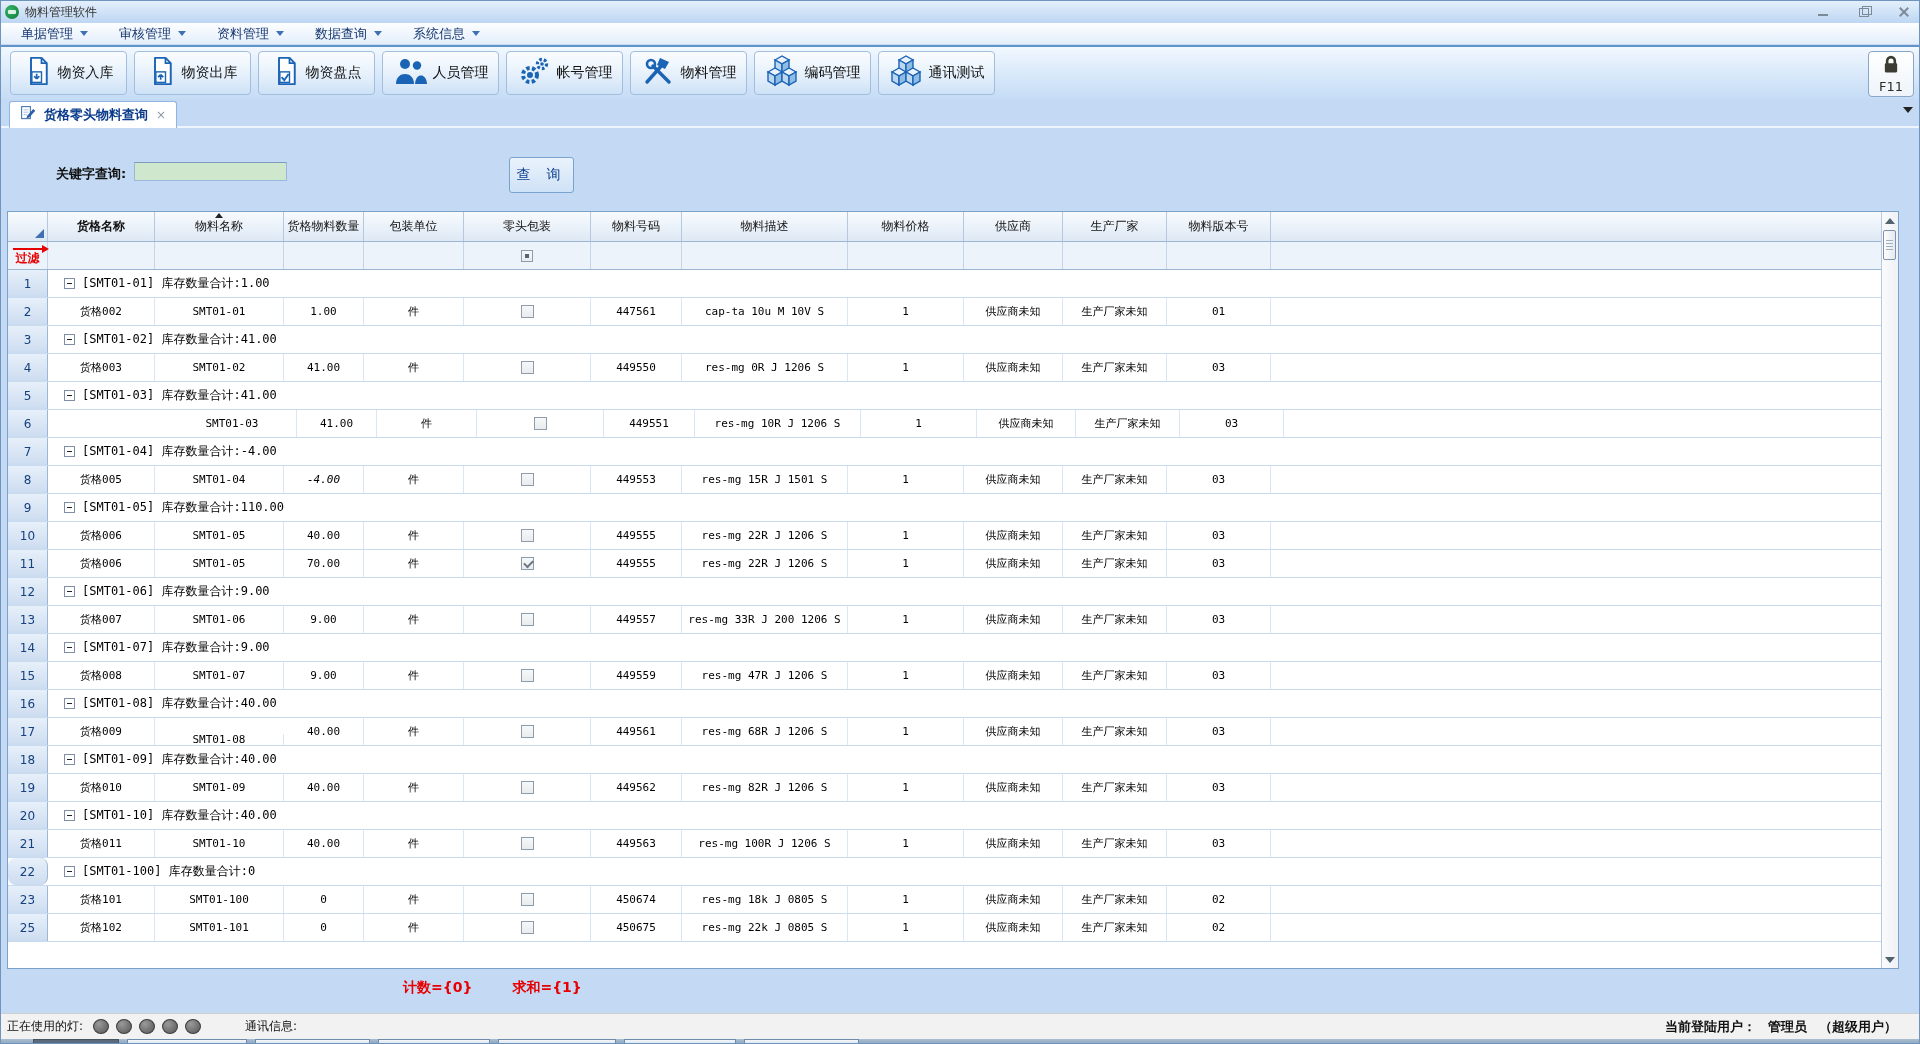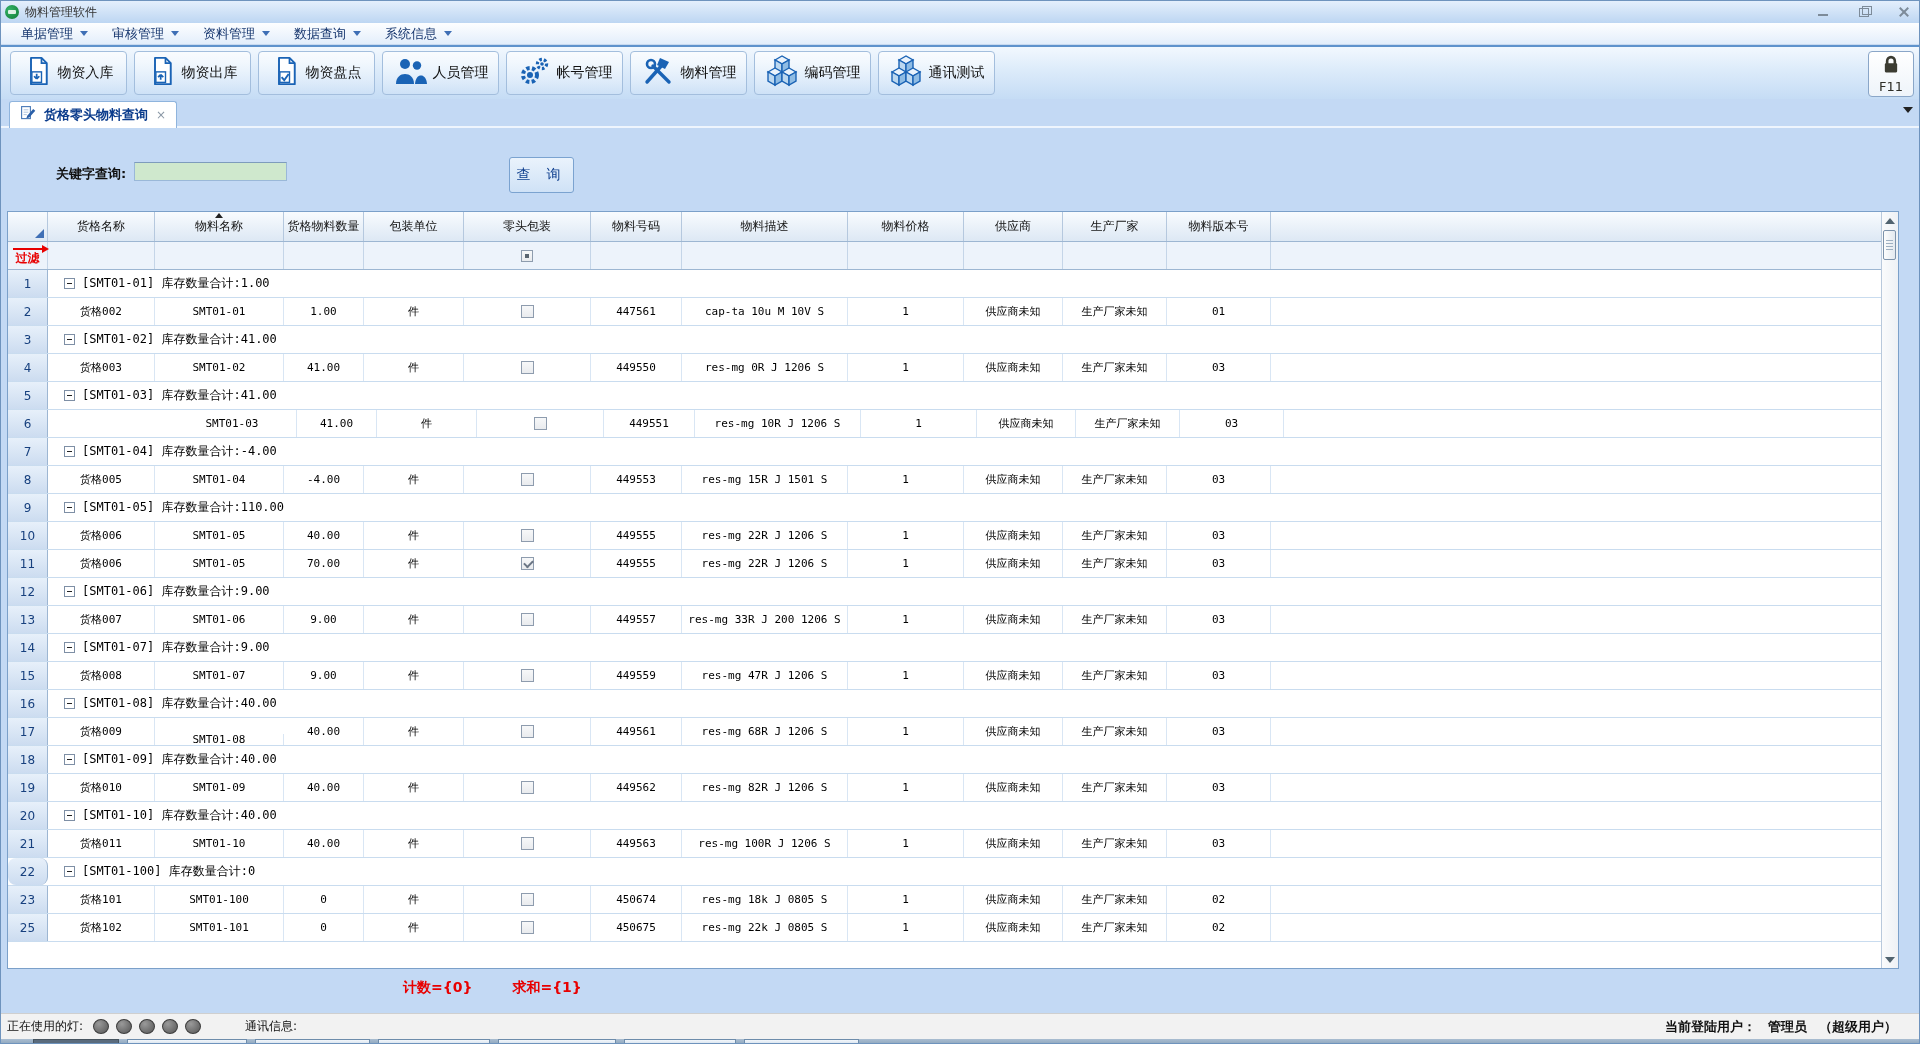--- a/index.html
+++ b/index.html
@@ -17,21 +17,21 @@
   .win-controls{position:absolute;right:8px;top:0;height:22px;display:flex;align-items:center;gap:26px;}
   .wc{width:14px;height:12px;position:relative;cursor:pointer;}
   .wc-min::after{content:"";position:absolute;left:1px;bottom:2px;width:10px;height:2px;background:#7d8b99;}
   .wc-max::after{content:"";position:absolute;left:2px;top:2px;width:8px;height:7px;border:1px solid #7d8b99;background:#fff0;}
   .wc-max::before{content:"";position:absolute;left:5px;top:0px;width:8px;height:7px;border:1px solid #7d8b99;}
   .wc-close::before,.wc-close::after{content:"";position:absolute;left:6px;top:0;width:2px;height:12px;background:#7d8b99;}
   .wc-close::before{transform:rotate(45deg);} .wc-close::after{transform:rotate(-45deg);}
   
   .menubar{position:absolute;left:0;top:22px;width:100%;height:22px;
     background:linear-gradient(#fdfeff,#e3eefb);border-bottom:1px solid #c8daf0;
-    display:flex;align-items:center;padding-left:10px;gap:4px;}
+    display:flex;align-items:center;padding-left:10px;gap:11px;}
   .menu-item{display:flex;align-items:center;gap:7px;padding:2px 10px;font-size:13px;color:#16366e;cursor:default;}
   .menu-arrow{width:0;height:0;border-left:4px solid transparent;border-right:4px solid transparent;border-top:5px solid #3f6fb5;}
   
   .toolbar{position:absolute;left:0;top:44px;width:100%;height:54px;
     border-top:2px solid #5f93cc;
     background:linear-gradient(#f2f8fe 0%,#dcebfa 45%,#c5dcf5 100%);}
   .tb-row{position:absolute;left:9px;top:4px;display:flex;gap:7px;}
   .tb-btn{width:117px;height:44px;border:1px solid #a3bedd;border-radius:4px;
     background:linear-gradient(rgba(255,255,255,.65),rgba(255,255,255,.08));
     display:flex;align-items:center;justify-content:center;gap:6px;cursor:pointer;}
@@ -285,21 +285,21 @@
       <span class="tab-overflow"></span>
     </div>
 
     <span class="search-label">关键字查询:</span>
     <input class="search-input" value="" style="">
     <button class="query-btn">查 询</button>
 
     <div class="grid">
       <div class="hdr-row">
           <div class="hdr-cell hdr-corner" style="width: 40px;"></div>
-          <div class="hdr-cell" style="width: 107px;">
+          <div class="hdr-cell" style="width: 107px; font-weight: bold;">
             <span>货格名称</span>
           </div>
           <div class="hdr-cell" style="width: 129px;">
             <span class="sort-up"></span>
             <span>物料名称</span>
           </div>
           <div class="hdr-cell" style="width: 80px;">
             <span>货格物料数量</span>
           </div>
           <div class="hdr-cell" style="width: 100px;">
@@ -425,21 +425,21 @@
             <div class="rownum" style="width: 40px;">7</div>
             <div class="group-cell">
               <span class="expbox"></span>
               <span>[SMT01-04] 库存数量合计:-4.00</span>
             </div>
           </div>
           <div class="grow">
             <div class="rownum" style="width: 40px;">8</div>
             <div class="gcell" style="width: 107px;">货格005</div>
             <div class="gcell" style="width: 129px;">SMT01-04</div>
-            <div class="gcell" style="width: 80px;">-4.00</div>
+            <div class="gcell" style="width: 80px; font-style: italic;">-4.00</div>
             <div class="gcell" style="width: 100px;">件</div>
             <div class="gcell" style="width: 127px;">
               <span class="cb"></span>
             </div>
             <div class="gcell" style="width: 91px;">449553</div>
             <div class="gcell" style="width: 166px;">res-mg 15R J 1501 S</div>
             <div class="gcell" style="width: 116px;">1</div>
             <div class="gcell" style="width: 99px;">供应商未知</div>
             <div class="gcell" style="width: 104px;">生产厂家未知</div>
             <div class="gcell" style="width: 104px;">03</div>

